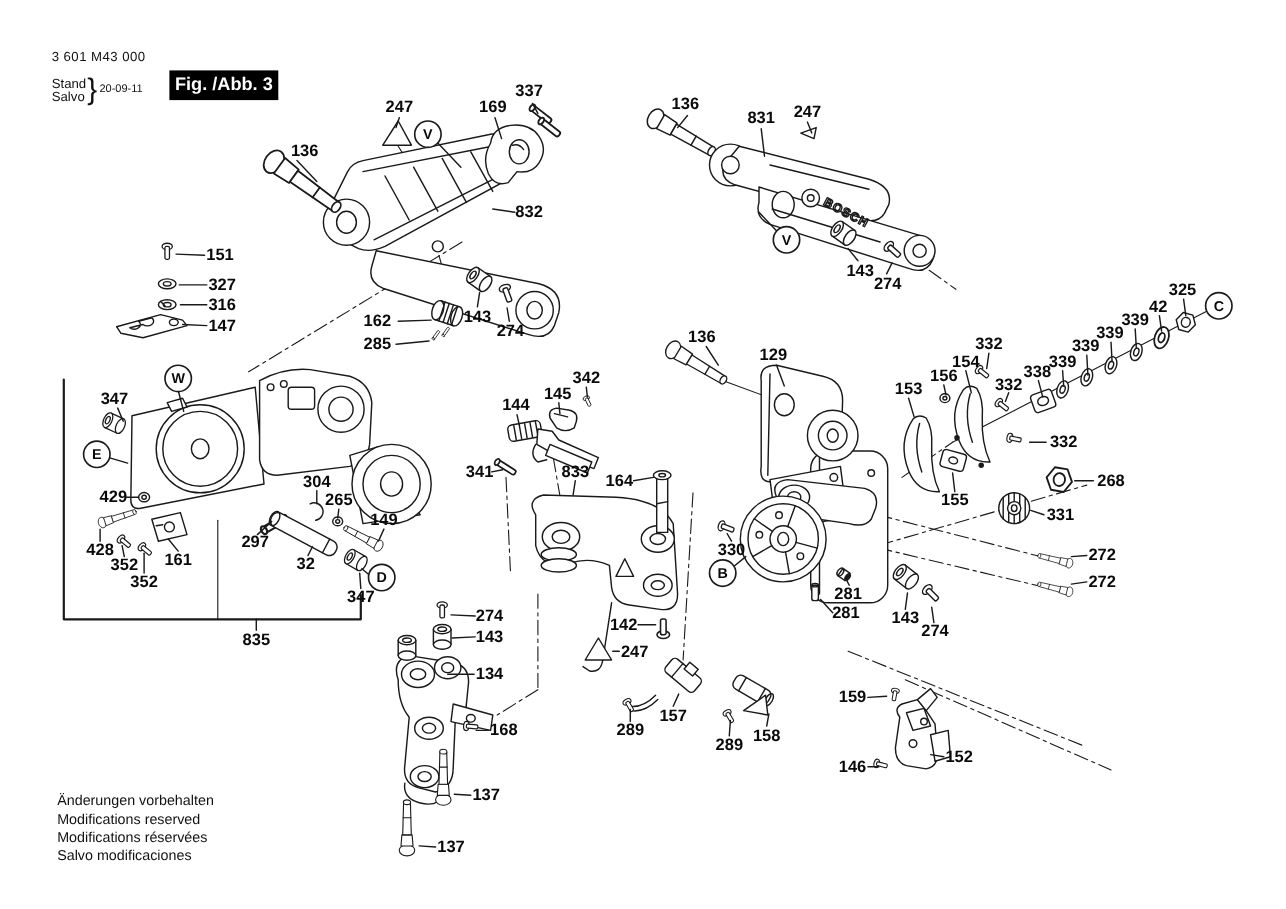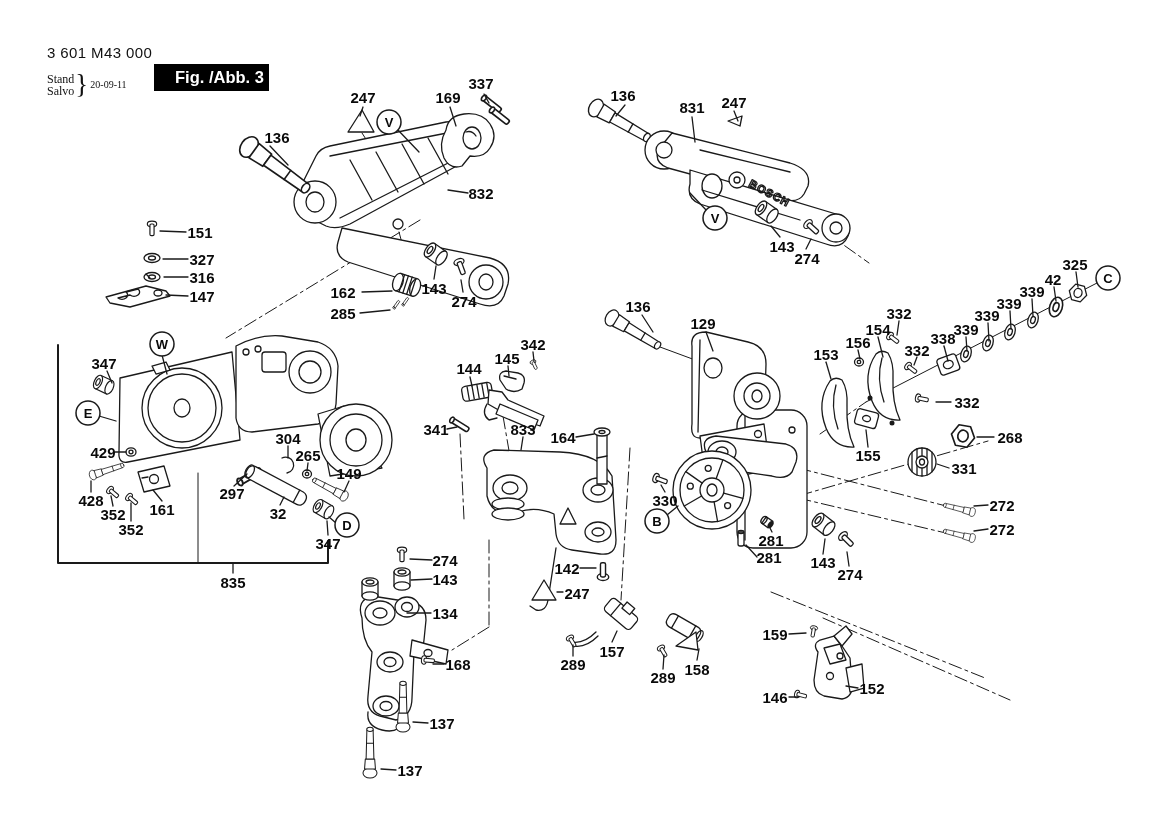--- a/index.html
+++ b/index.html
@@ -11,27 +11,27 @@
   #draw .fd{fill:#1a1a1a;stroke:none;}
   #draw .thin{stroke-width:1;}
   #draw .thick{stroke-width:2;}
   #draw .dd{stroke-width:1;stroke-dasharray:13 4 3 4;}
   .callout{font:bold 15px "Liberation Sans","DejaVu Sans",sans-serif;fill:#0a0a0a;stroke:none;
            text-anchor:middle;dominant-baseline:central;}
   .marker-circle{fill:#fff;stroke:#1a1a1a;stroke-width:1.5;}
   .marker-letter{font-size:13px;}
   .brand{font:bold 11px "Liberation Sans",sans-serif;fill:#111;stroke:none;letter-spacing:1px;}
   .titleblock{position:absolute;left:47px;top:44px;}
-  .part-number{font-size:15px;letter-spacing:.4px;}
-  .stand-issue{display:flex;align-items:center;margin-top:8px;font-family:Liberation Serif, serif;}
+  .part-number{font-size:12px;letter-spacing:.4px;}
+  .stand-issue{display:flex;align-items:center;margin-top:8px;}
   .si-labels{font-size:12px;line-height:12px;}
   .si-brace{font-size:27px;font-weight:300;margin:0 2px 0 1px;}
   .si-date{font-size:10px;}
   .figbox{position:absolute;left:154px;top:64px;width:99px;height:27px;background:#000;color:#fff;
-          display:flex;align-items:center;justify-content:center;font-size:16.5px;font-weight:bold;padding-left:16px;}
+          display:flex;align-items:center;justify-content:center;font-size:16.5px;font-weight:bold;}
   .footer{position:absolute;left:52px;top:720px;font-size:13px;line-height:1.28;}
 </style>
 </head>
 <body>
 
 <div class="page">
 
 <svg width="1169" height="826" viewBox="0 0 1169 826">
   <defs>
     <g id="bolt">
@@ -601,14 +601,20 @@
   <div class="stand-issue">
     <div class="si-labels">
       <div>Stand</div>
       <div>Salvo</div>
     </div>
     <div class="si-brace">}</div>
     <div class="si-date">20-09-11</div>
   </div>
 </div>
 <div class="figbox">Fig. /Abb. 3</div>
+<div class="footer" id="footer-notes">
+      <div>Änderungen vorbehalten</div>
+      <div>Modifications reserved</div>
+      <div>Modifications réservées</div>
+      <div>Salvo modificaciones</div>
+    </div>
 
 </div>
 
 </body></html>

